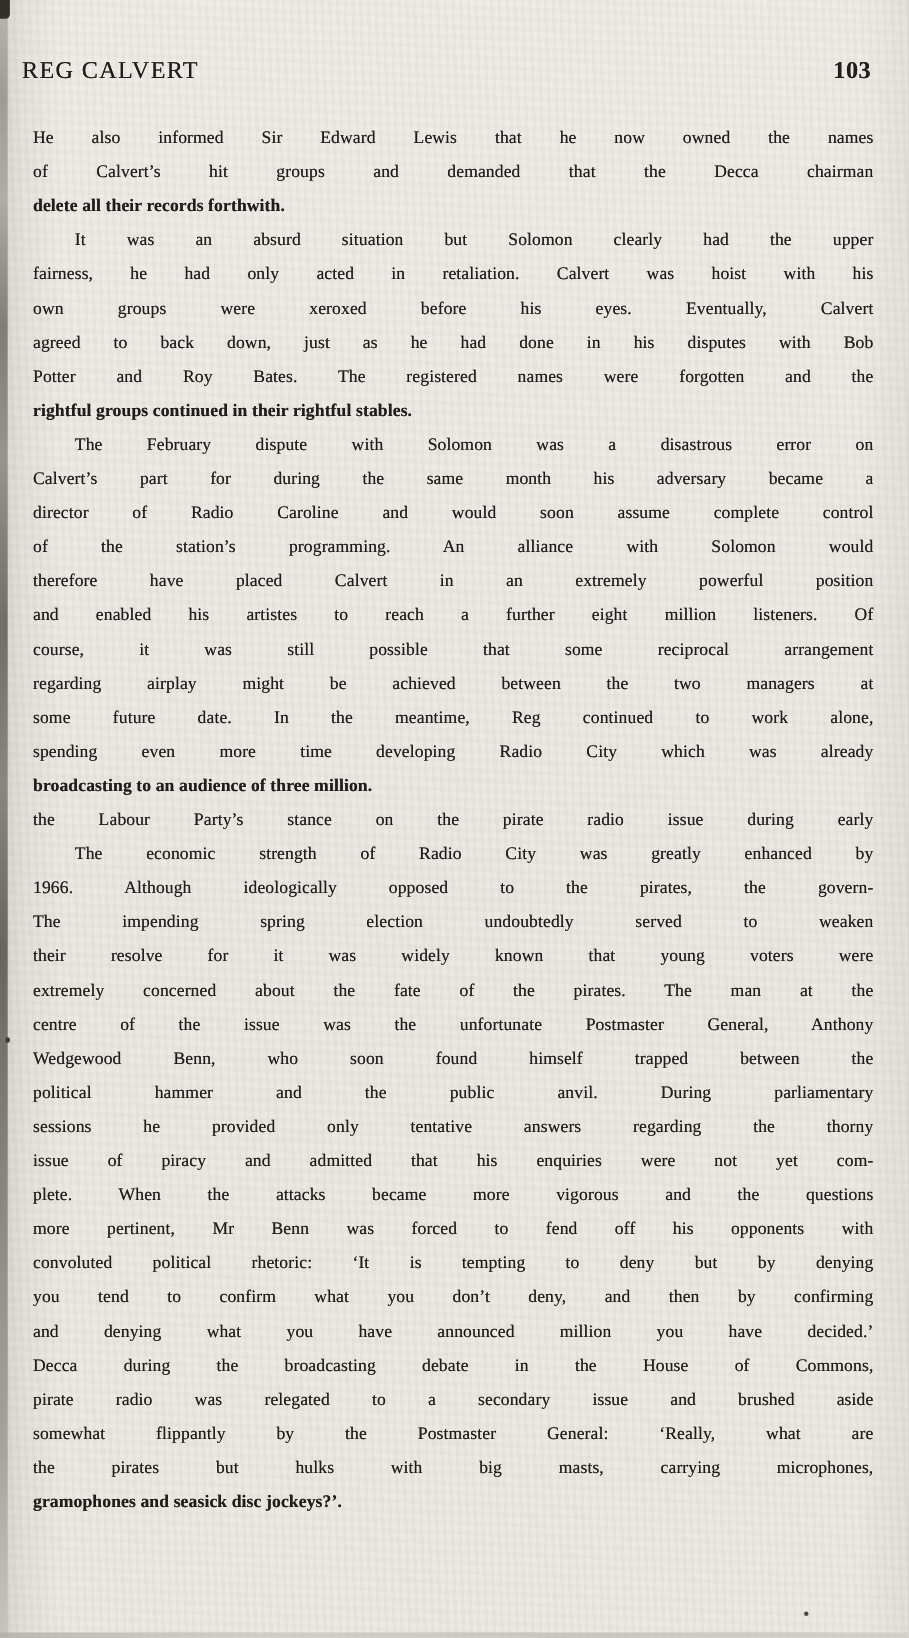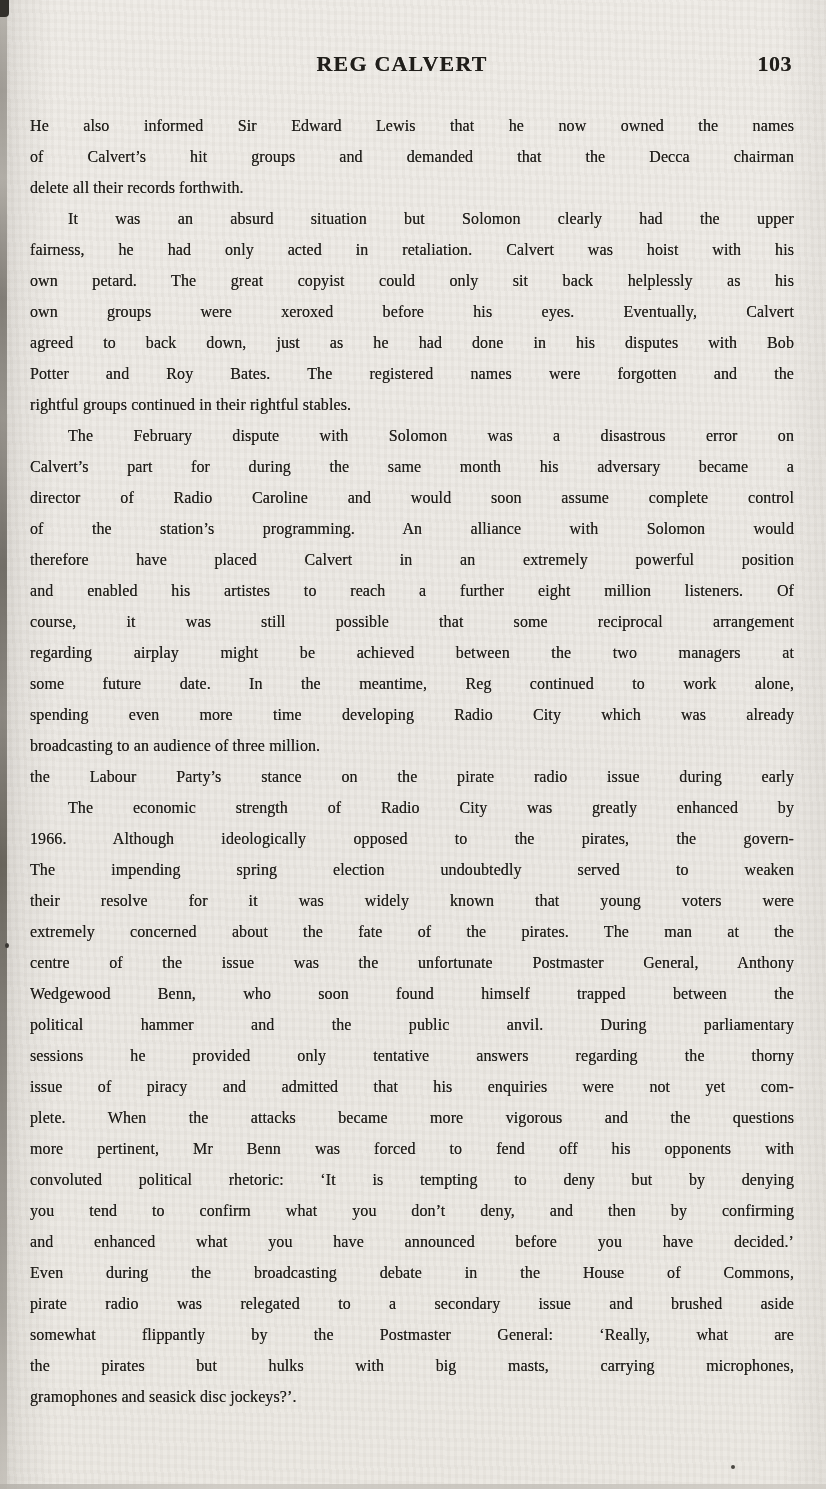--- a/index.html
+++ b/index.html
@@ -53,25 +53,24 @@
   
   .header {
     position: absolute;
     left: 30px; top: 51px;
     width: 764px; height: 26px;
     font-size: 22px;
   }
   .header .title {
     position: absolute;
     left: 0; right: 0;
-    text-align: center;
+    text-align: left;
     letter-spacing: 1.2px;
     transform: translateX(-10px);
     text-shadow: 0 0 0.6px rgba(32,30,26,0.8);
-    font-weight: bold;
   }
   .header .pagenum {
     position: absolute;
     right: 2px; top: 0;
     letter-spacing: 0.5px;
     text-shadow: 0 0 0.5px rgba(32,30,26,0.7);
     font-weight: bold;
   }
 
   
@@ -82,42 +81,41 @@
     font-size: 16px;
     line-height: 31px;
     letter-spacing: 0.1px;
     text-shadow: 0 0 0.6px rgba(32,30,26,0.75);
   }
   .line {
     text-align: justify;
     text-align-last: justify;
     white-space: normal;
   }
-  .line.end { text-align-last: left; }
+  .line.end { text-align-last: left; font-weight: bold; }
   .line.first { text-indent: 38px; }
 </style>
 </head>
 <body>
 
 <div class="scan">
   <div class="edge-left"></div>
   <div class="corner-mark"></div>
 
   <div class="header">
     <span class="title">REG CALVERT</span>
     <span class="pagenum">103</span>
   </div>
 
   <div class="body-text">
       <div class="line">He also informed Sir Edward Lewis that he now owned the names</div>
       <div class="line">of Calvert’s hit groups and demanded that the Decca chairman</div>
       <div class="line end">delete all their records forthwith.</div>
       <div class="line first">It was an absurd situation but Solomon clearly had the upper</div>
       <div class="line">fairness, he had only acted in retaliation. Calvert was hoist with his</div>
-      <div class="line">own petard. The great copyist could only sit back helplessly as his</div>
       <div class="line">own groups were xeroxed before his eyes. Eventually, Calvert</div>
       <div class="line">agreed to back down, just as he had done in his disputes with Bob</div>
       <div class="line">Potter and Roy Bates. The registered names were forgotten and the</div>
       <div class="line end">rightful groups continued in their rightful stables.</div>
       <div class="line first">The February dispute with Solomon was a disastrous error on</div>
       <div class="line">Calvert’s part for during the same month his adversary became a</div>
       <div class="line">director of Radio Caroline and would soon assume complete control</div>
       <div class="line">of the station’s programming. An alliance with Solomon would</div>
       <div class="line">therefore have placed Calvert in an extremely powerful position</div>
       <div class="line">and enabled his artistes to reach a further eight million listeners. Of</div>
@@ -134,22 +132,22 @@
       <div class="line">extremely concerned about the fate of the pirates. The man at the</div>
       <div class="line">centre of the issue was the unfortunate Postmaster General, Anthony</div>
       <div class="line">Wedgewood Benn, who soon found himself trapped between the</div>
       <div class="line">political hammer and the public anvil. During parliamentary</div>
       <div class="line">sessions he provided only tentative answers regarding the thorny</div>
       <div class="line">issue of piracy and admitted that his enquiries were not yet com-</div>
       <div class="line">plete. When the attacks became more vigorous and the questions</div>
       <div class="line">more pertinent, Mr Benn was forced to fend off his opponents with</div>
       <div class="line">convoluted political rhetoric: ‘It is tempting to deny but by denying</div>
       <div class="line">you tend to confirm what you don’t deny, and then by confirming</div>
-      <div class="line">and enhanced what you have announced before you have decided.’</div>
-      <div class="line">Even during the broadcasting debate in the House of Commons,</div>
+      <div class="line">and denying what you have announced million you have decided.’</div>
+      <div class="line">Decca during the broadcasting debate in the House of Commons,</div>
       <div class="line">pirate radio was relegated to a secondary issue and brushed aside</div>
       <div class="line">somewhat flippantly by the Postmaster General: ‘Really, what are</div>
       <div class="line">the pirates but hulks with big masts, carrying microphones,</div>
       <div class="line end">gramophones and seasick disc jockeys?’.</div>
     </div>
 
   <div class="speck s1"></div>
   <div class="speck s2"></div>
   <div class="bottom-edge"></div>
 </div>

